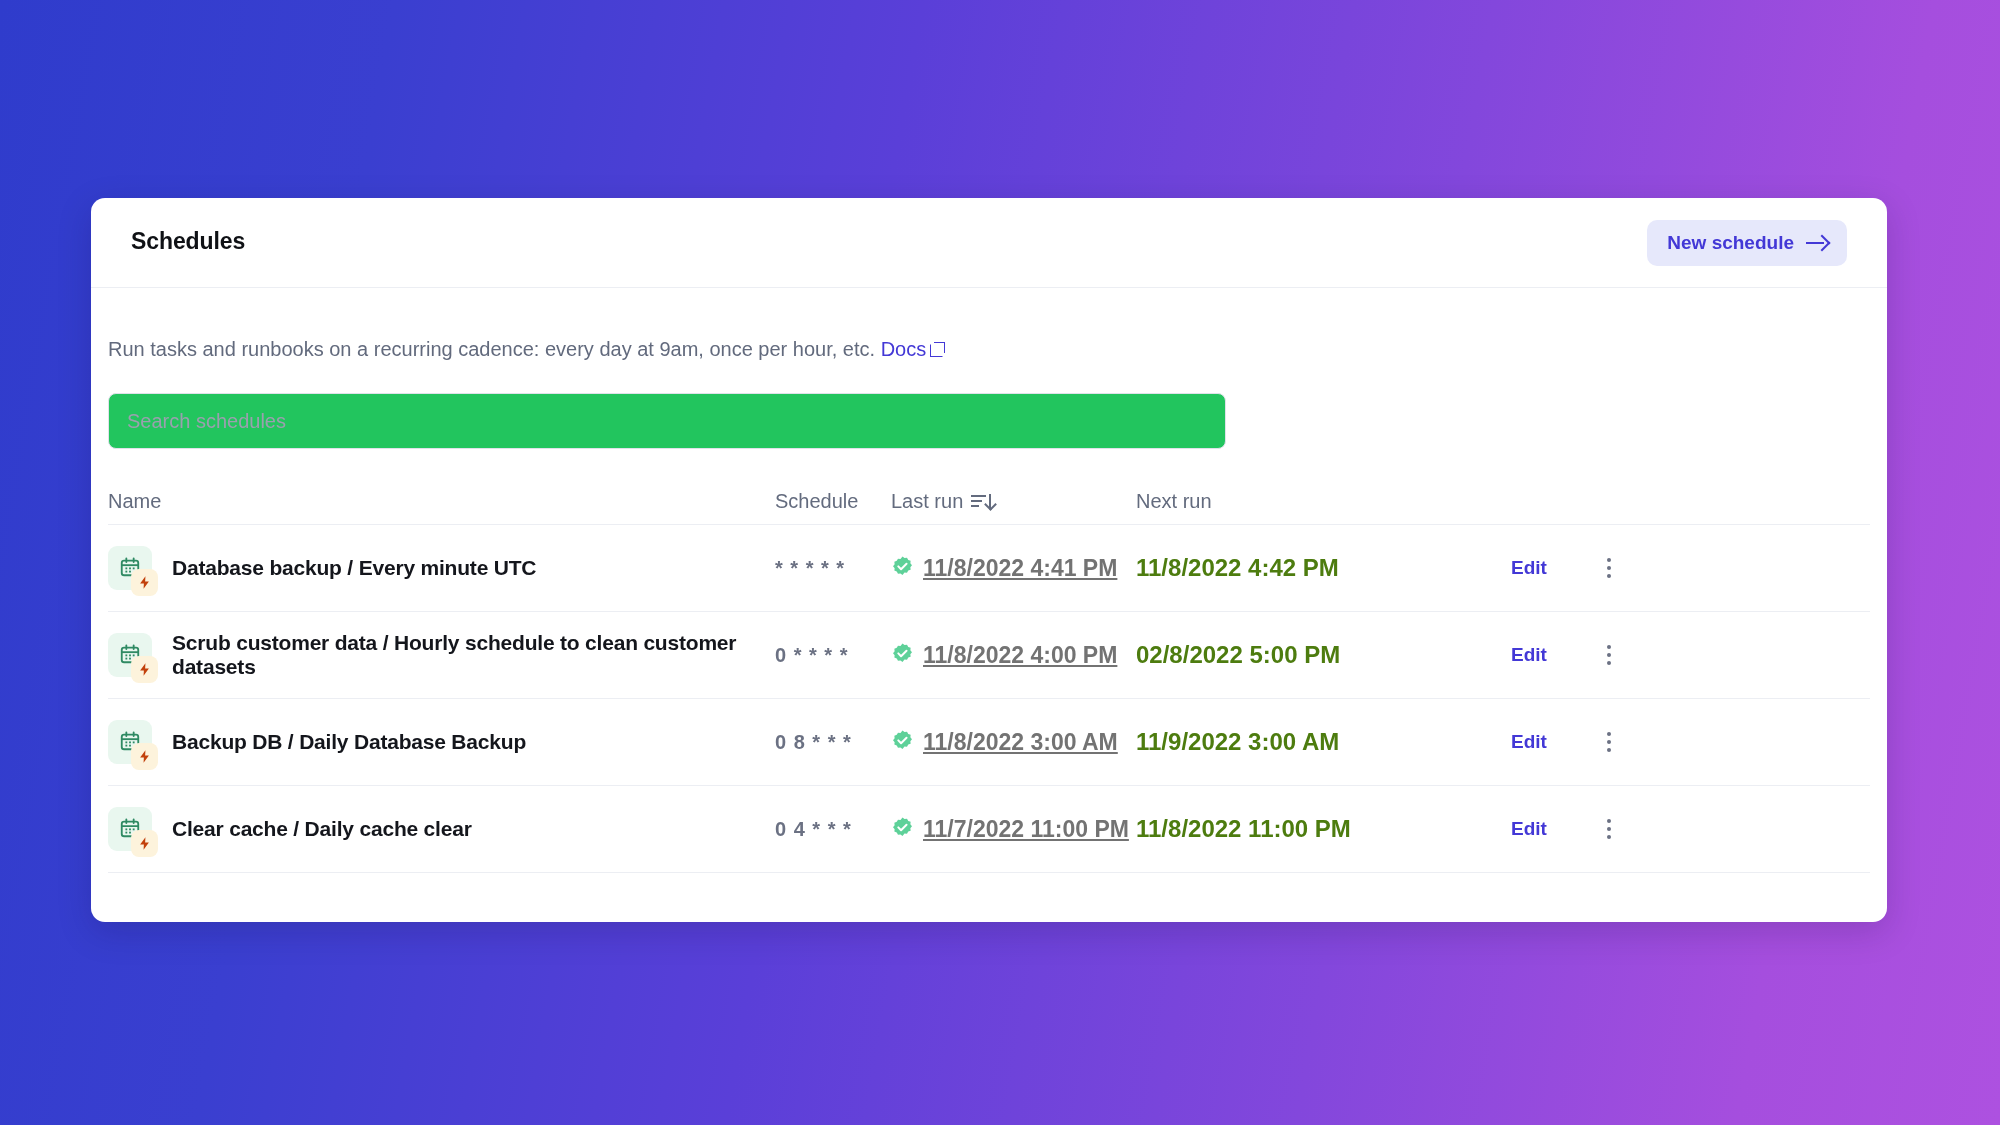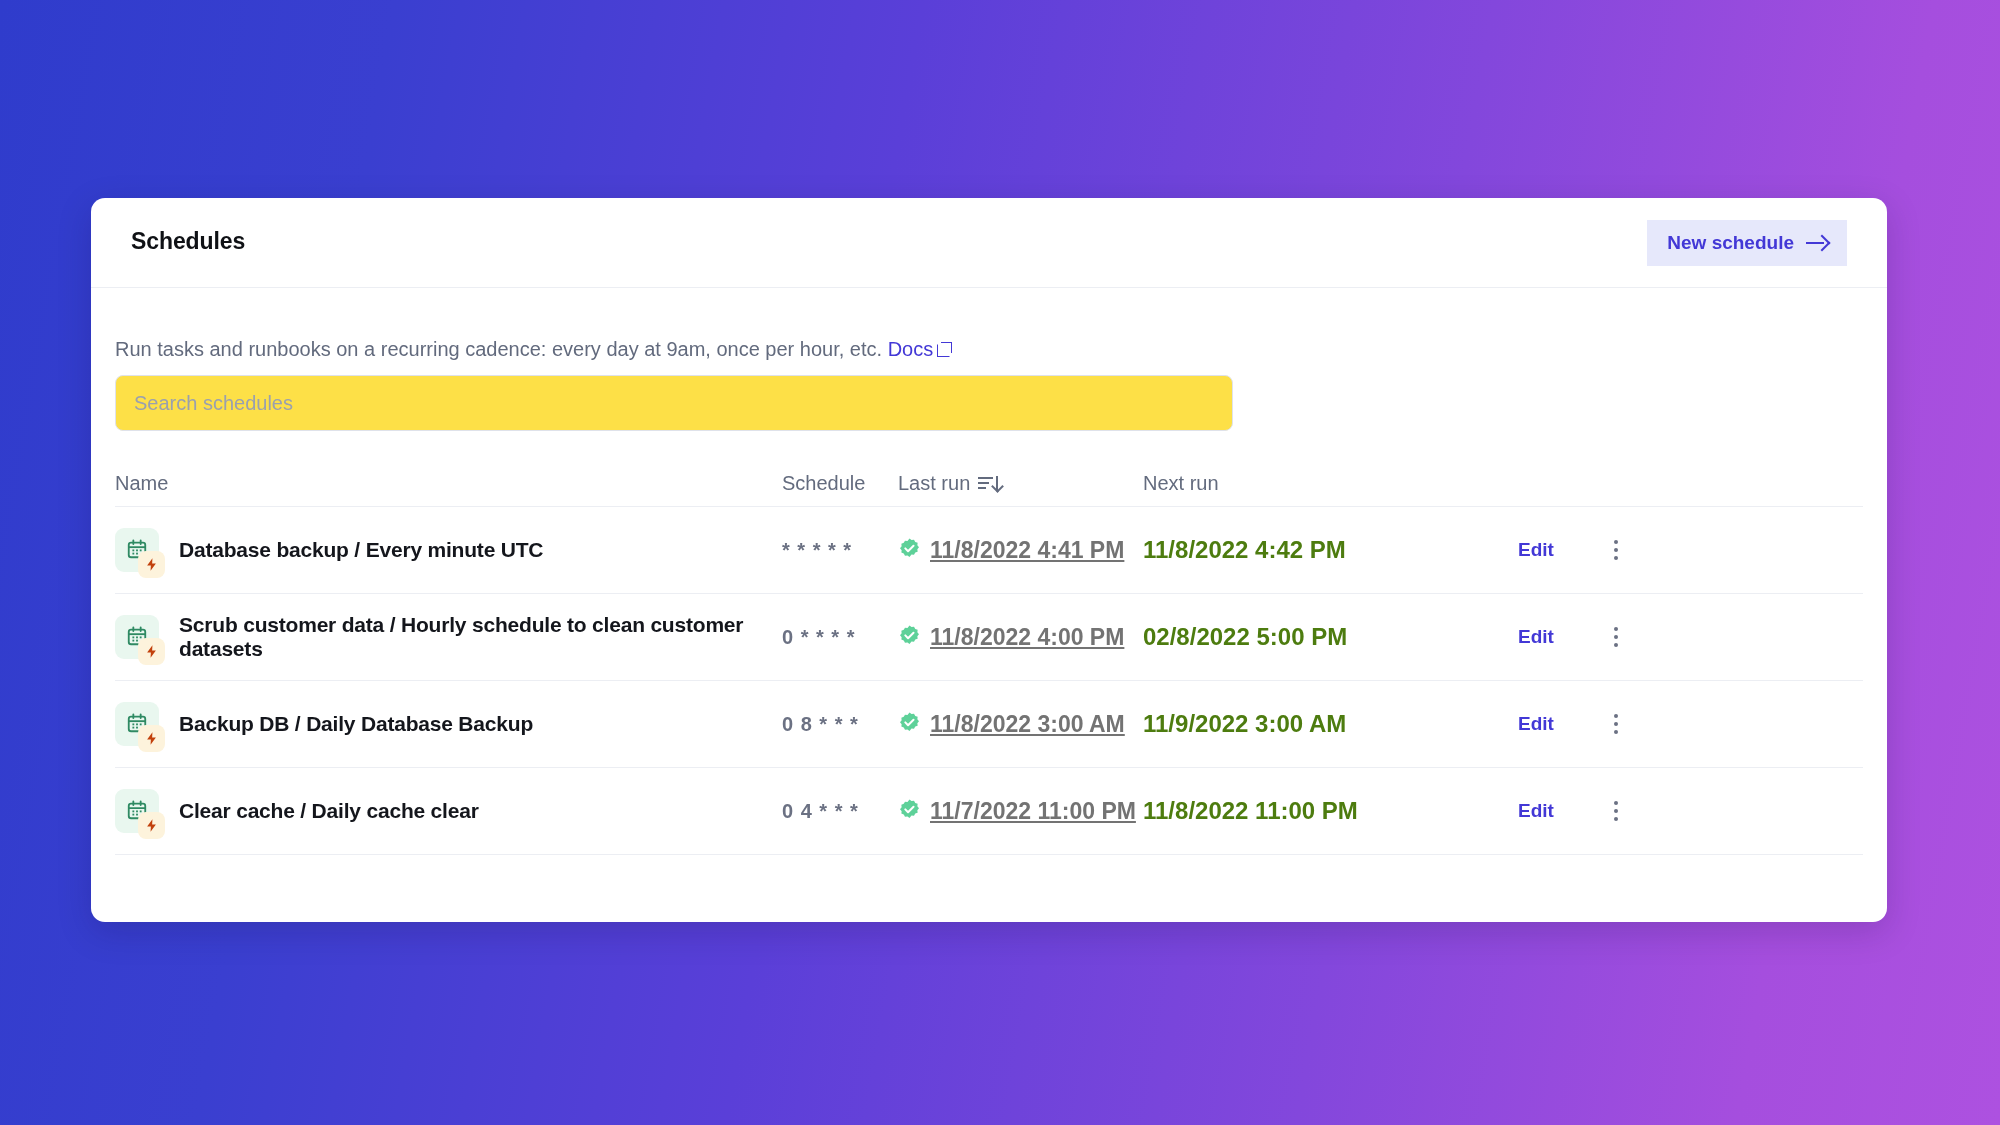--- a/index.html
+++ b/index.html
@@ -49,21 +49,21 @@
     position: absolute;
     right: 40px;
     top: 22px;
     height: 46px;
     padding: 0 20px;
     display: flex;
     align-items: center;
     gap: 11px;
     background: #e6e8fb;
     border: none;
-    border-radius: 0;
+    border-radius: 10px;
     cursor: pointer;
     font-family: "Liberation Sans", sans-serif;
     font-size: 19px;
     font-weight: bold;
     color: #4338d6;
   }
   .new-schedule-btn .arrow-right {
     display: inline-block;
     width: 22px;
     height: 22px;
@@ -81,21 +81,21 @@
     content: "";
     position: absolute;
     left: 11px; top: 5px;
     width: 10px; height: 10px;
     border-top: 2px solid #4338d6;
     border-right: 2px solid #4338d6;
     transform: rotate(45deg);
   }
 
   
-  .card-body { padding: 0 24px; }
+  .card-body { padding: 0 17px; }
 
   .description {
     margin-top: 49px;
     font-size: 20px;
     color: #626a7d;
     line-height: 1.2;
   }
   .docs-link {
     color: #4338d6;
     text-decoration: none;
@@ -122,27 +122,27 @@
     content: "";
     position: absolute;
     right: 0; top: 0;
     width: 10px; height: 10px;
     border-top: 1.6px solid #4338d6;
     border-right: 1.6px solid #4338d6;
   }
 
   .search-input {
     display: block;
-    margin-top: 14px;
+    margin-top: 32px;
     width: 1118px;
     height: 56px;
     padding: 0 18px;
     border: 1px solid #dfe2ea;
     border-radius: 8px;
-    background: #fde047;
+    background: #22c55e;
     font-family: "Liberation Sans", sans-serif;
     font-size: 20px;
     color: #2c3240;
     outline: none;
   }
   .search-input::placeholder { color: #9aa0ae; }
 
   
   .table { margin-top: 29px; width: 100%; }
 

